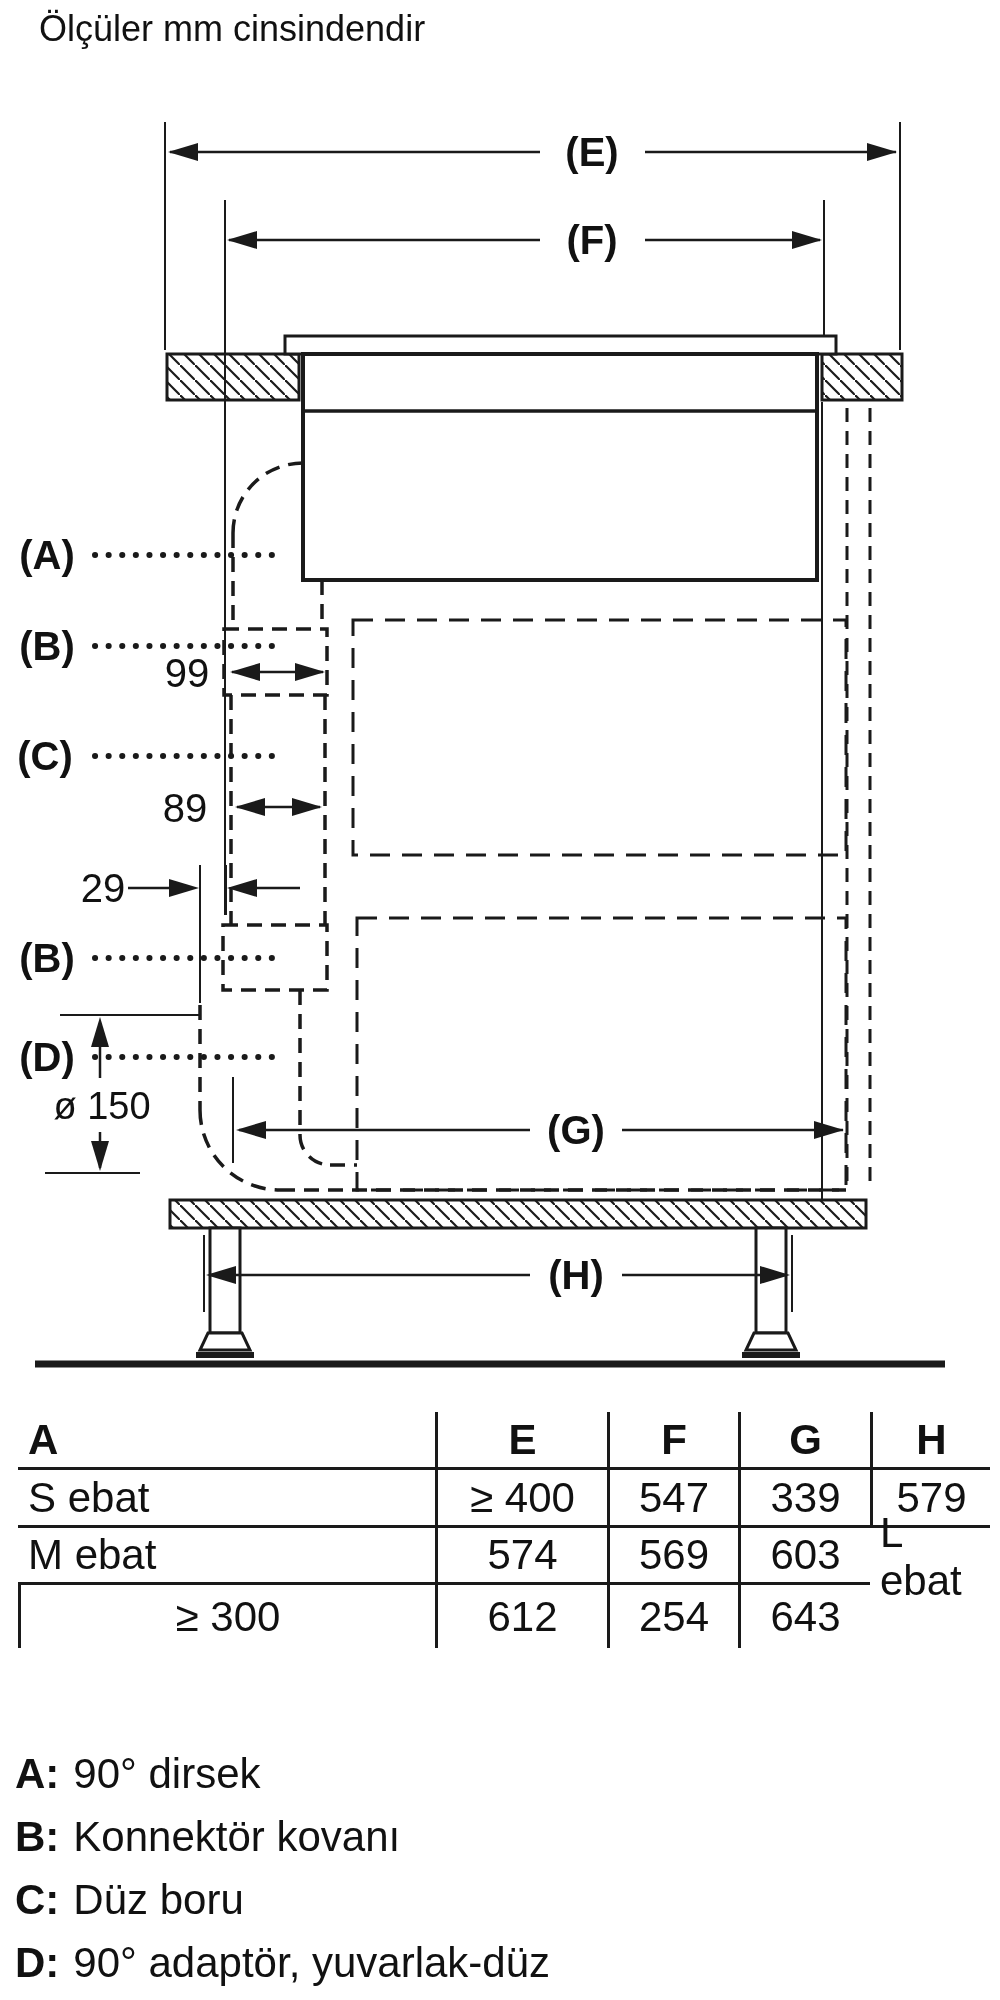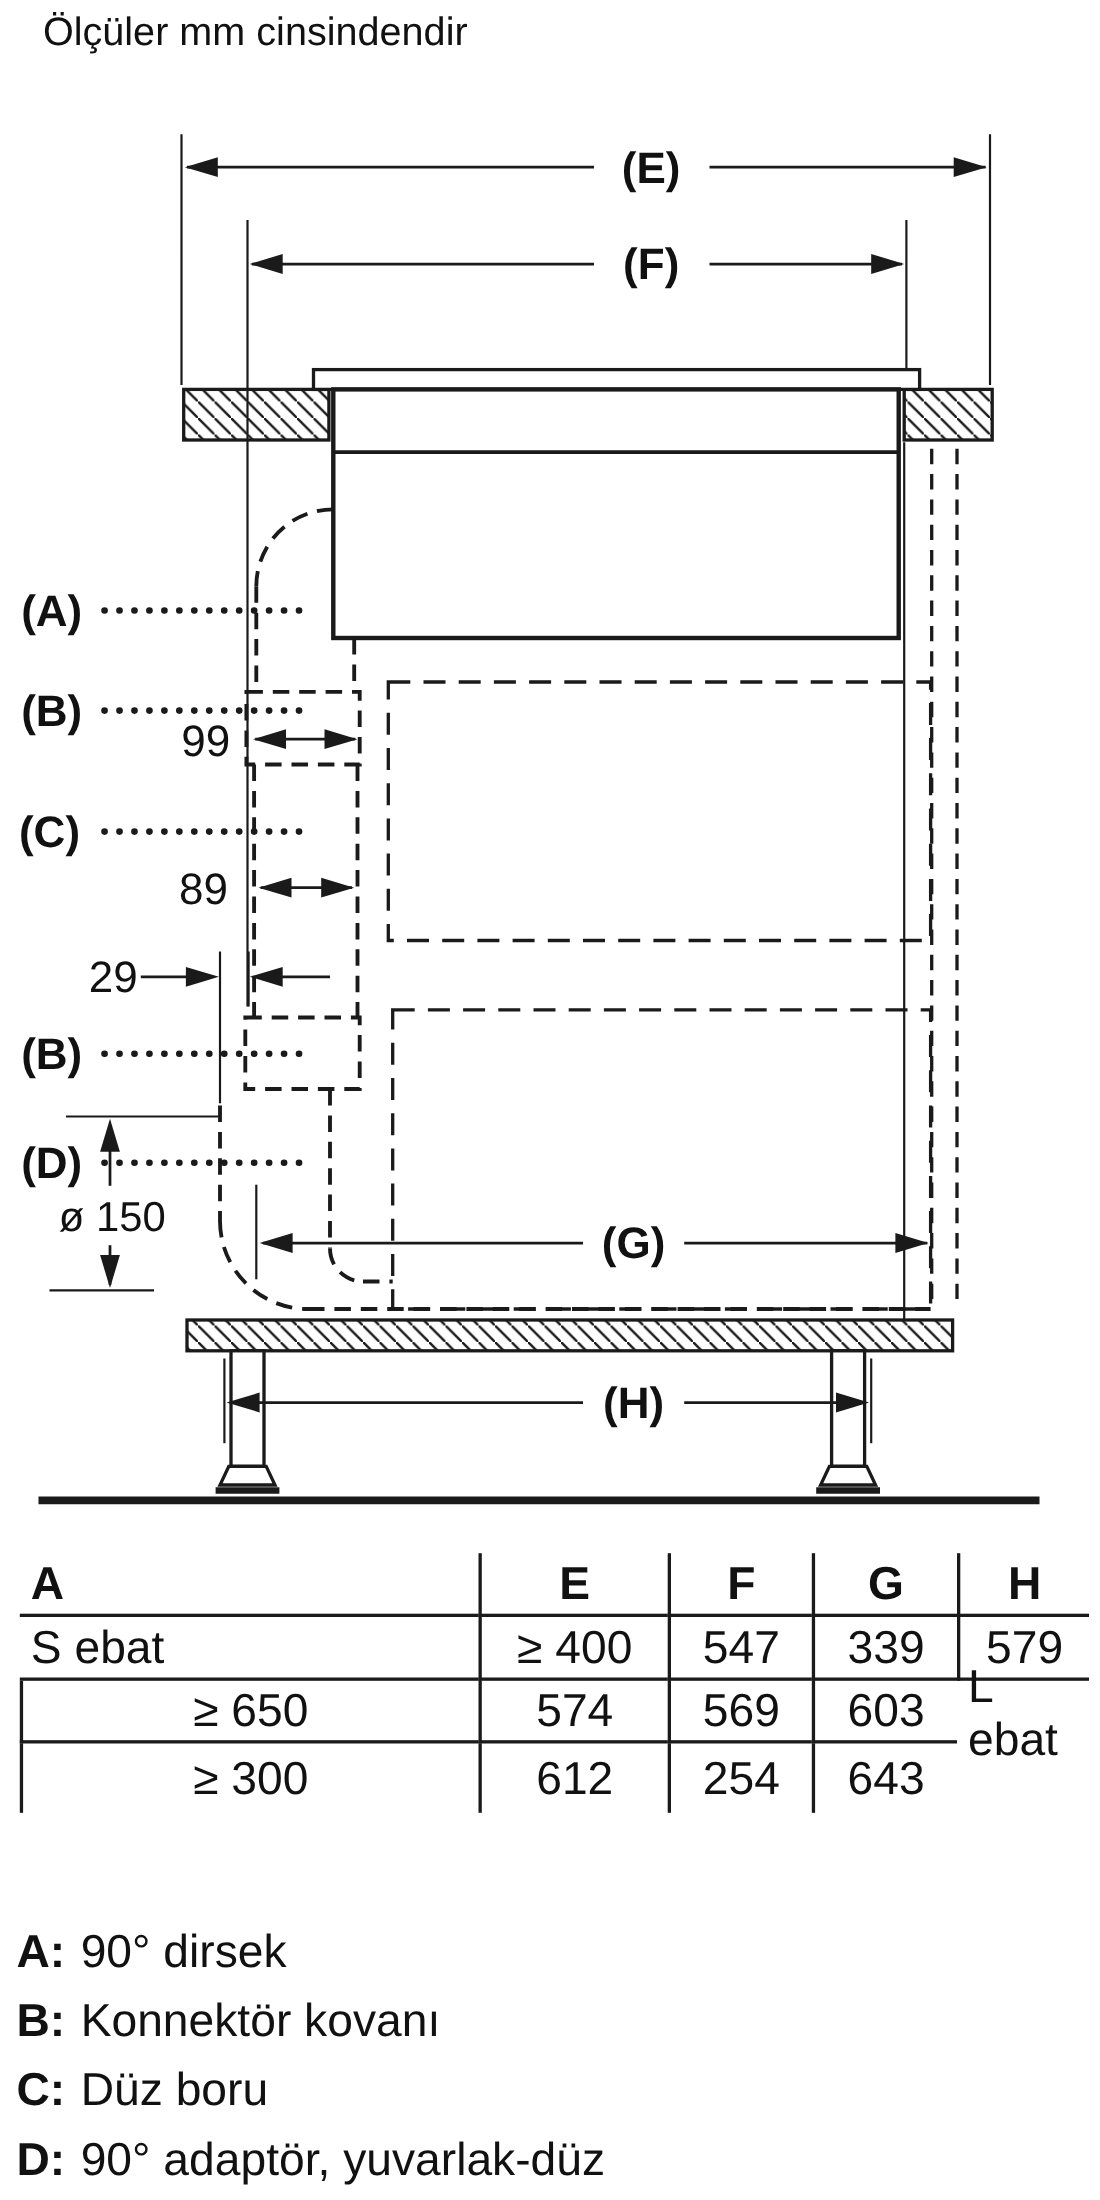--- a/index.html
+++ b/index.html
@@ -187,21 +187,21 @@
     <div class="cell hdr vline hline">F</div>
     <div class="cell hdr vline hline">G</div>
     <div class="cell hdr vline hline">H</div>
 
     <div class="cell lbl hline">S ebat</div>
     <div class="cell vline hline">≥ 400</div>
     <div class="cell vline hline">547</div>
     <div class="cell vline hline">339</div>
     <div class="cell vline hline">579</div>
 
-    <div class="cell vline hline">≥ 650</div>
+    <div class="cell lbl hline">M ebat</div>
     <div class="cell vline hline">574</div>
     <div class="cell vline hline">569</div>
     <div class="cell vline hline">603</div>
 
     <div class="cell lbl">L ebat</div>
     <div class="cell vline">≥ 300</div>
     <div class="cell vline">612</div>
     <div class="cell vline">254</div>
     <div class="cell vline">643</div>
   </div>

